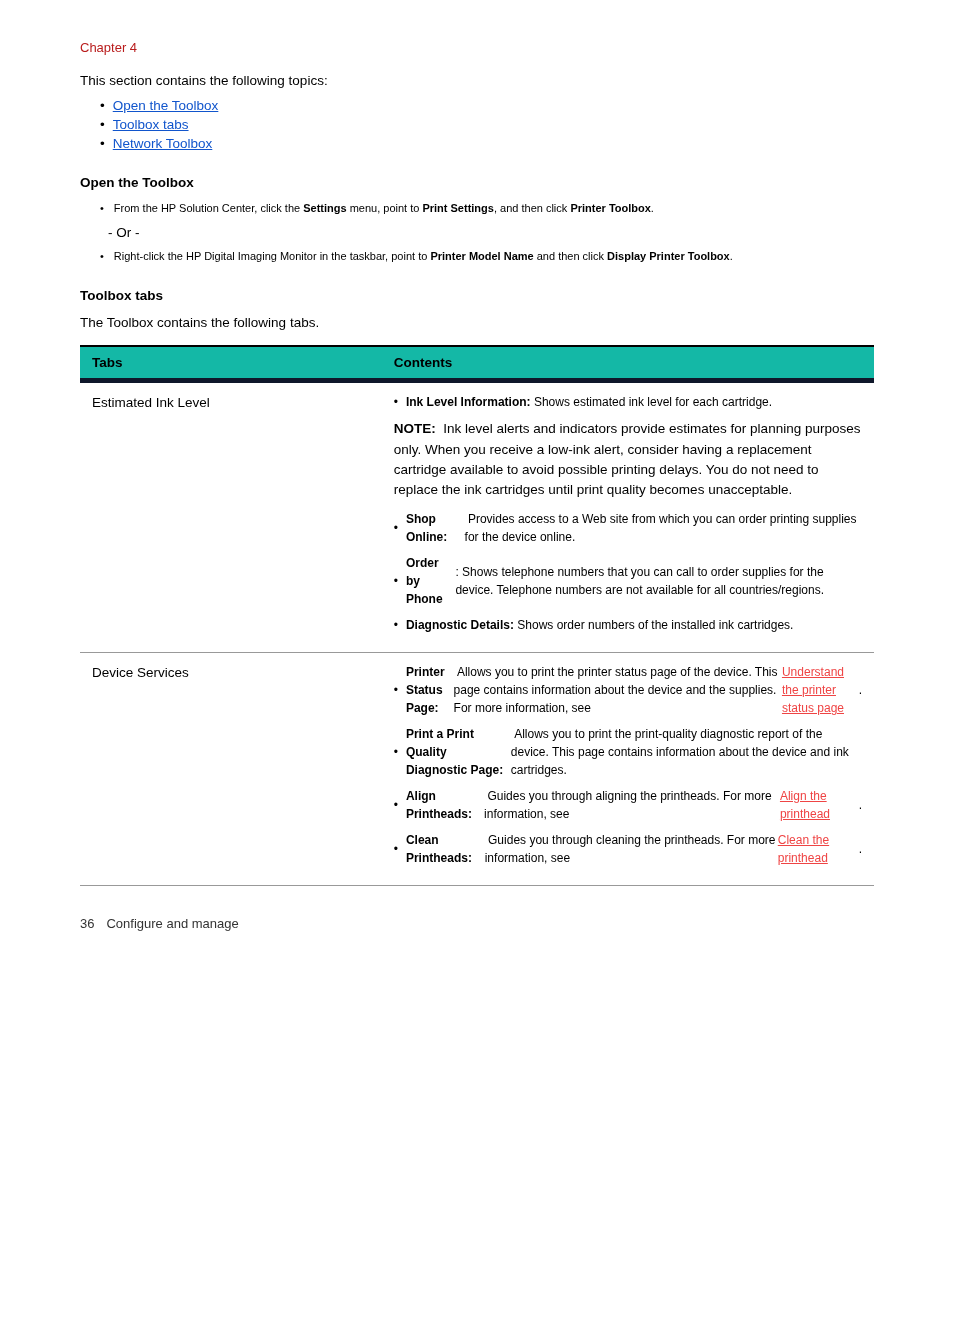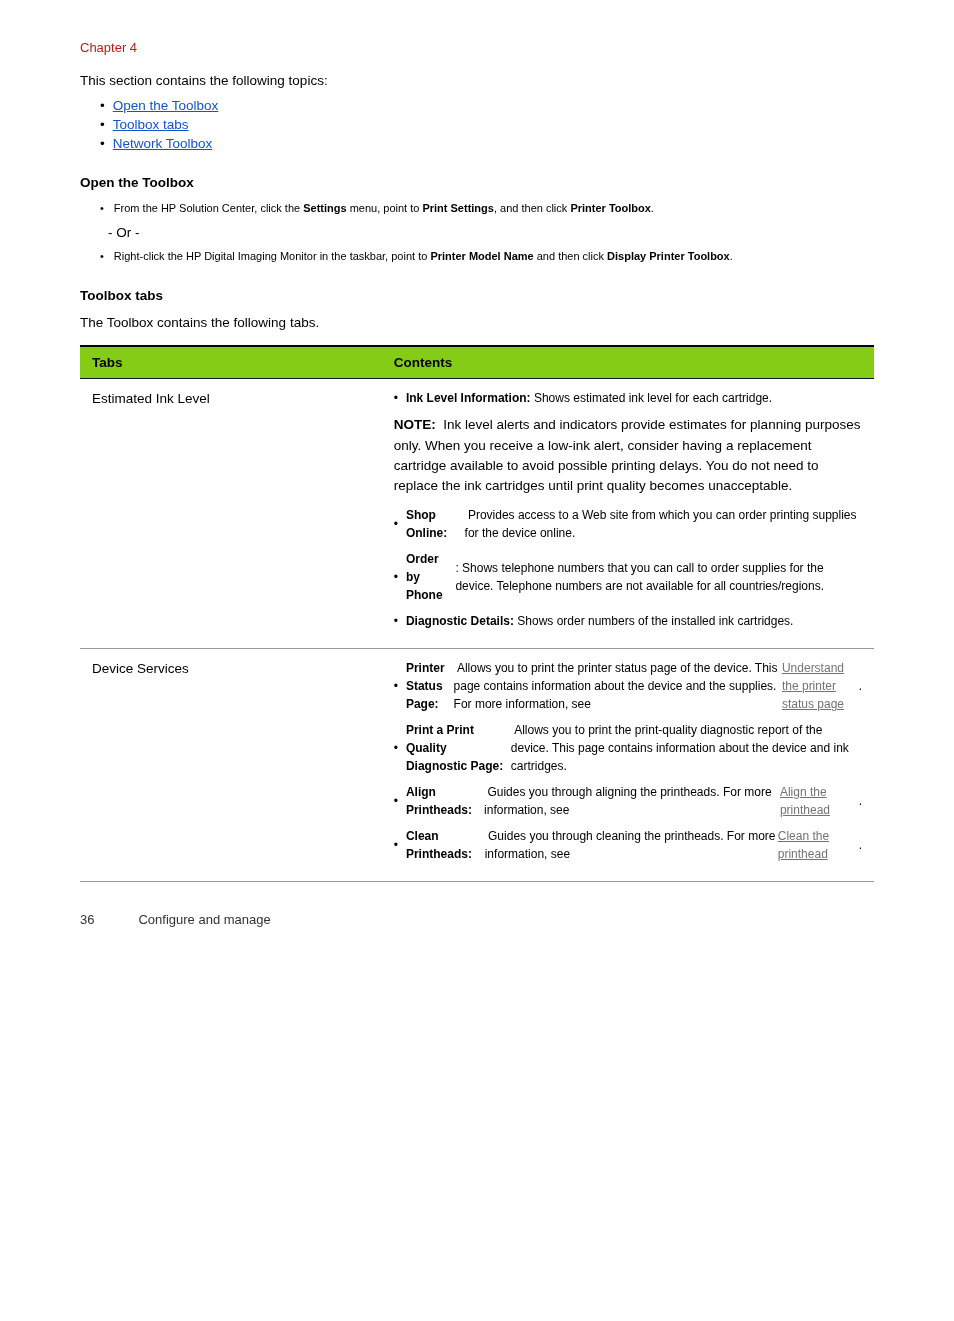--- a/index.html
+++ b/index.html
@@ -102,23 +102,23 @@
     }
 
     .toolbox-table {
       width: 100%;
       border-collapse: collapse;
       margin-top: 12px;
       font-size: 13.5px;
     }
 
     .toolbox-table th {
-      background: #84cc16;
+      background: #14b8a6;
       border-top: 2px solid #000;
-      border-bottom: 1px solid #0f172a;
+      border-bottom: 5px solid #0f172a;
       padding: 8px 12px;
       text-align: left;
       font-weight: bold;
       font-size: 13.5px;
     }
 
     .toolbox-table td {
       padding: 10px 12px;
       vertical-align: top;
       border-bottom: 1px solid #999;
@@ -159,31 +159,31 @@
       margin-bottom: 10px;
       font-size: 13.5px;
       line-height: 1.5;
     }
 
     .note-block .note-label {
       font-weight: bold;
     }
 
     a {
-      color: #737373;
+      color: #ef4444;
       text-decoration: underline;
     }
 
     .footer {
       margin-top: 30px;
       font-size: 13px;
       color: #333;
       display: flex;
       align-items: center;
-      gap: 44px;
+      gap: 12px;
     }
 
     .footer-page-num {
       font-size: 13px;
     }
 
     .footer-section-label {
       font-size: 13px;
     }
   </style>

